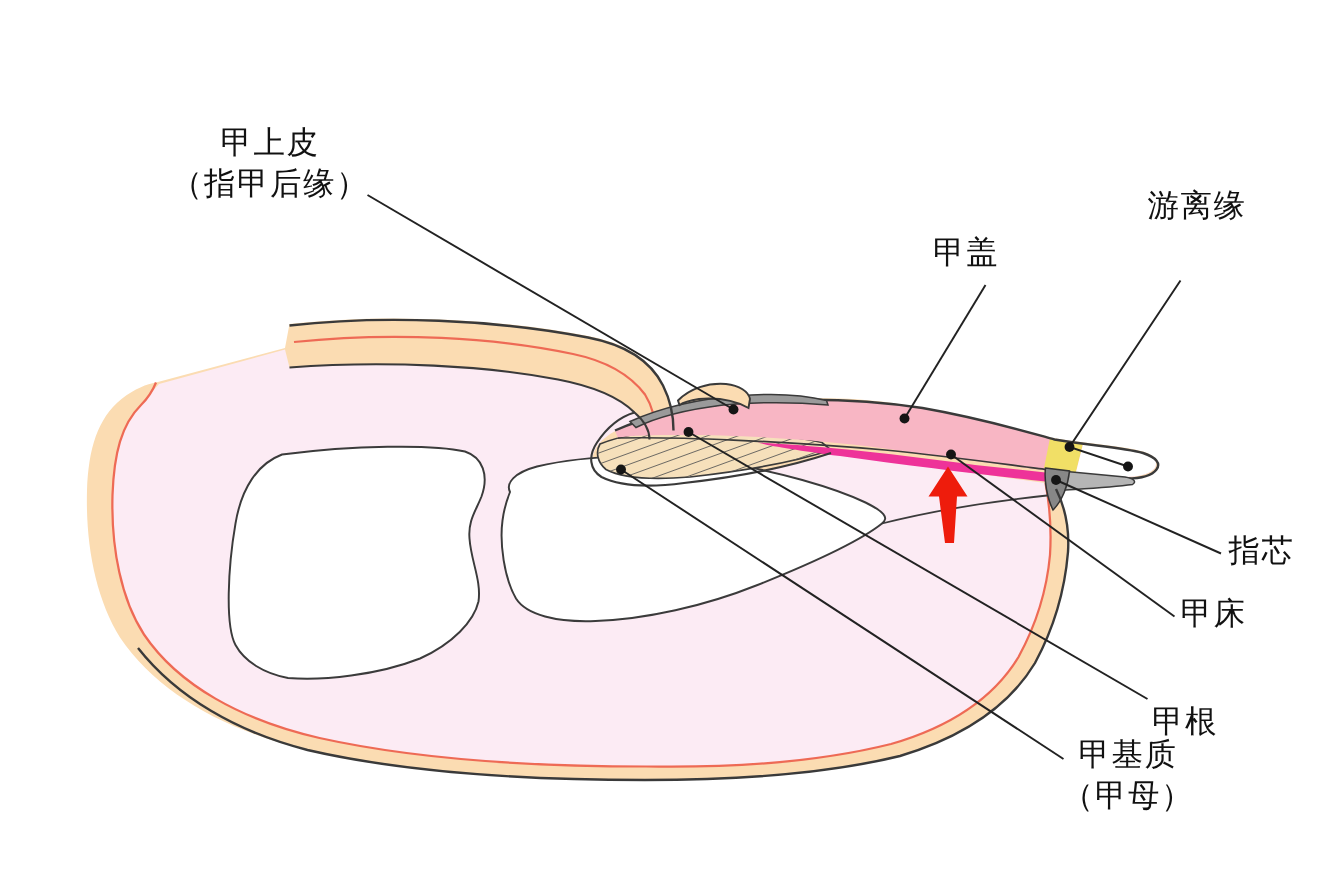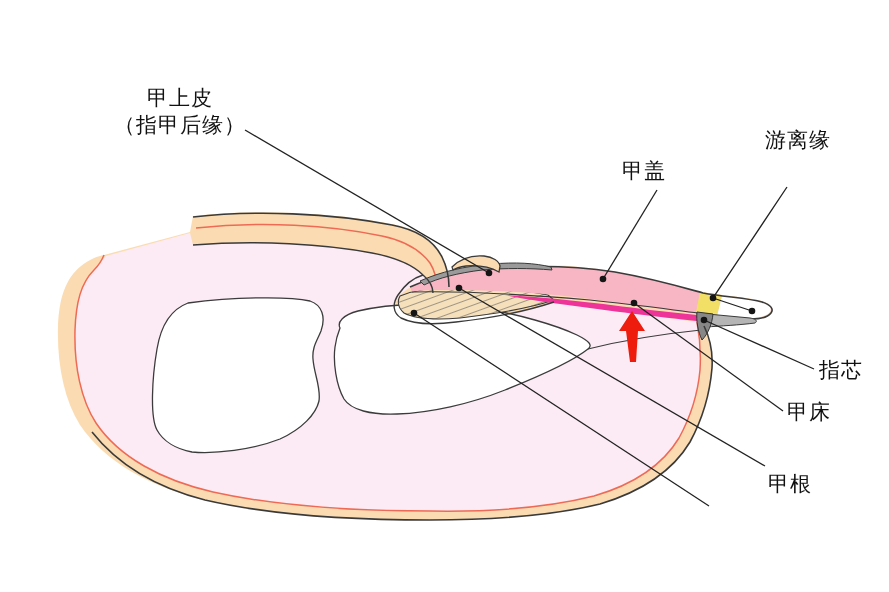--- a/index.html
+++ b/index.html
@@ -1,17 +1,17 @@
 <!DOCTYPE html>
 <html><head>
 <meta charset="utf-8">
 <style>
   html,body{margin:0;padding:0;background:#ffffff;}
   .stage{position:relative;width:889px;height:592px;background:#fff;overflow:hidden;
-         font-family:Liberation Sans, sans-serif;}
+         font-family:Liberation Mono, monospace;}
   .stage svg{position:absolute;left:0;top:0;}
   .lbl{position:absolute;color:#111;font-size:21px;line-height:1.28;text-align:center;
        white-space:nowrap;letter-spacing:1px;}
   .lbl div{white-space:nowrap;}
 </style>
 </head>
 <body>
 
 <div class="stage">
 
@@ -136,14 +136,18 @@
 </div>
 
 <div class="lbl" style="left:787px;top:399px;">
   <div>甲床</div>
 </div>
 
 <div class="lbl" style="left:768px;top:457px;margin-top:14px;">
   <div>甲根</div>
 </div>
 
+<div class="lbl" style="left:700px;top:493px;width:104px;">
+  <div>甲基质</div>
+  <div>（甲母）</div>
+</div>
 
 </div>
 
 </body></html>

